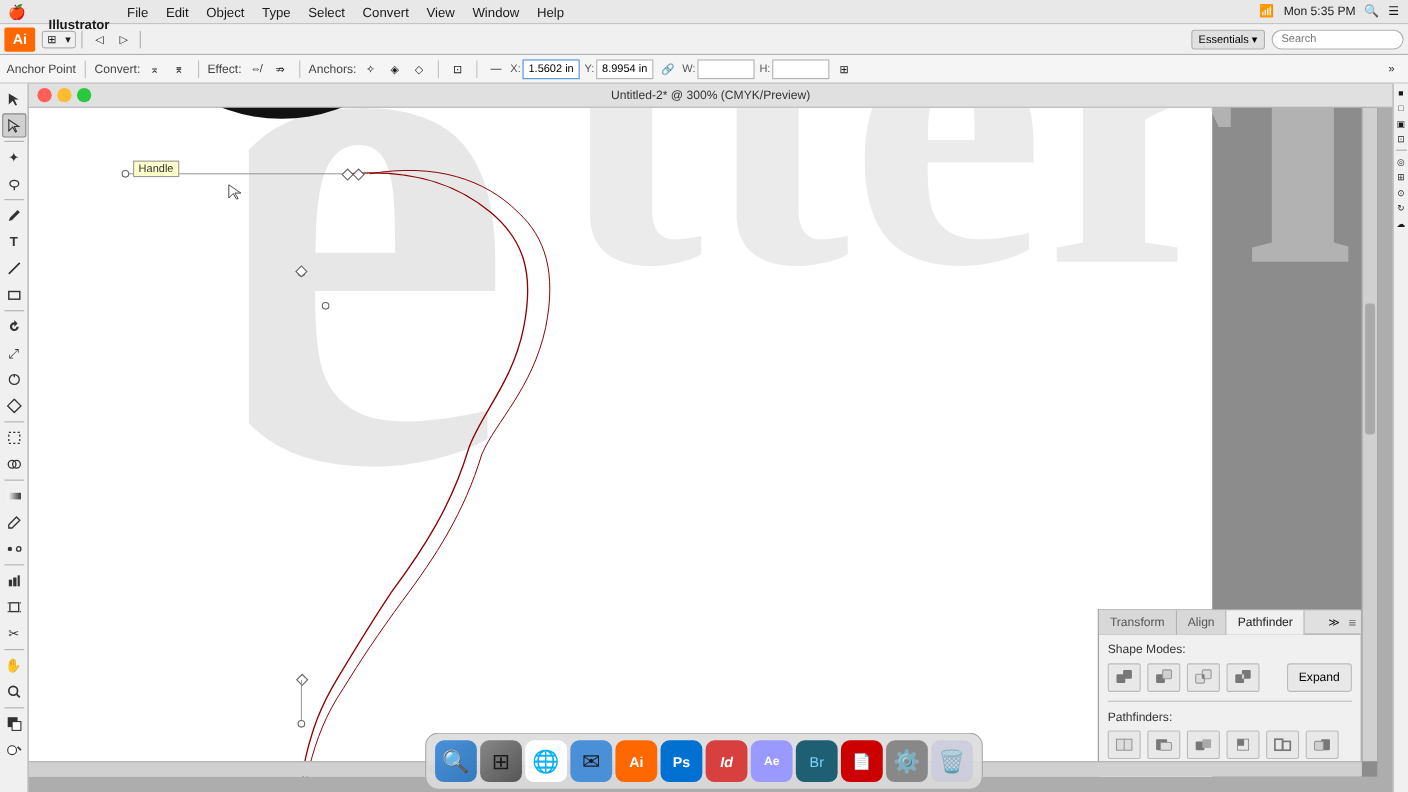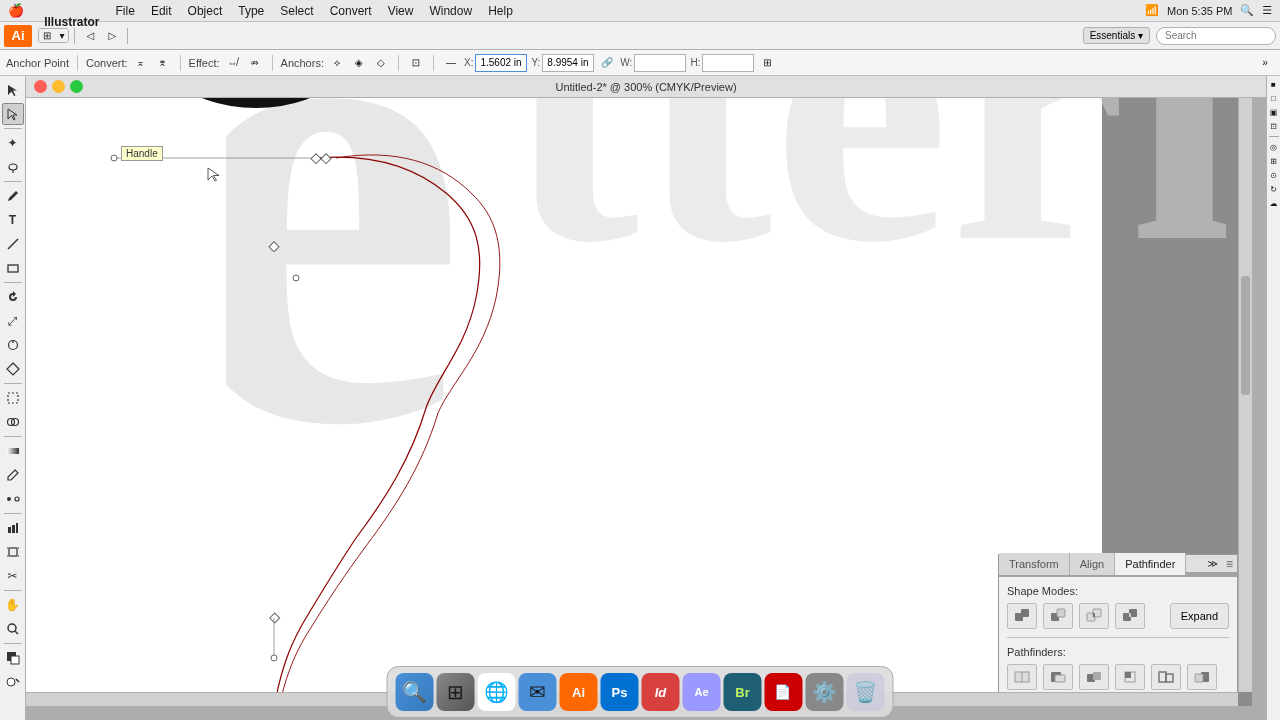--- a/index.html
+++ b/index.html
@@ -126,21 +126,21 @@
 
     
     #pathfinder-panel {
       position: absolute;
       right: 14px; bottom: 0;
       width: 240px; background: #f0f0f0;
       border: 1px solid #999; border-bottom: none;
     }
     #pf-tabs {
       display: flex; align-items: center;
-      background: #e0e0e0; border-bottom: 5px solid #a3a3a3;
+      background: #e0e0e0; border-bottom: 1px solid #a3a3a3;
       height: 22px; position: relative;
     }
     .pf-tab {
       padding: 0 10px; height: 22px; display: flex; align-items: center;
       font-size: 11px; cursor: pointer; border-right: 1px solid #b0b0b0;
     }
     .pf-tab.active { background: #f0f0f0; font-weight: 500; }
     .pf-tab:not(.active) { background: #d8d8d8; color: #555; }
     .pf-panel-btns { margin-left: auto; display: flex; align-items: center; }
     .pf-expand-btn { font-size: 10px; padding: 0 4px; cursor: pointer; }
@@ -603,17 +603,17 @@
 
 <div id="dock" style="position:fixed;bottom:2px;left:50%;transform:translateX(-50%);z-index:100;">
   <div class="dock-icon" style="background:linear-gradient(135deg,#4a90d9,#357abd);">🔍</div>
   <div class="dock-icon" style="background:linear-gradient(135deg,#888,#555);">⊞</div>
   <div class="dock-icon" style="background:#fff;">🌐</div>
   <div class="dock-icon" style="background:#4a90d9;">✉</div>
   <div class="dock-icon" style="background:#FF6800;color:white;font-weight:bold;font-size:13px;">Ai</div>
   <div class="dock-icon" style="background:#0070D1;color:white;font-weight:bold;font-size:13px;">Ps</div>
   <div class="dock-icon" style="background:#d83f3f;color:white;font-weight:bold;font-size:13px;font-style:italic;">Id</div>
   <div class="dock-icon" style="background:#9999FF;color:white;font-weight:bold;font-size:11px;">Ae</div>
-  <div class="dock-icon" style="background:#1e5f74;color:#bef264;font-weight:bold;font-size:13px;">Br</div>
+  <div class="dock-icon" style="background:#1e5f74;color:#7dd3fc;font-weight:normal;font-size:13px;">Br</div>
   <div class="dock-icon" style="background:#cc0000;color:white;font-size:14px;">📄</div>
   <div class="dock-icon" style="background:#888;">⚙️</div>
   <div class="dock-icon" style="background:rgba(200,200,220,0.7);">🗑️</div>
 </div>
 
 </body></html>

